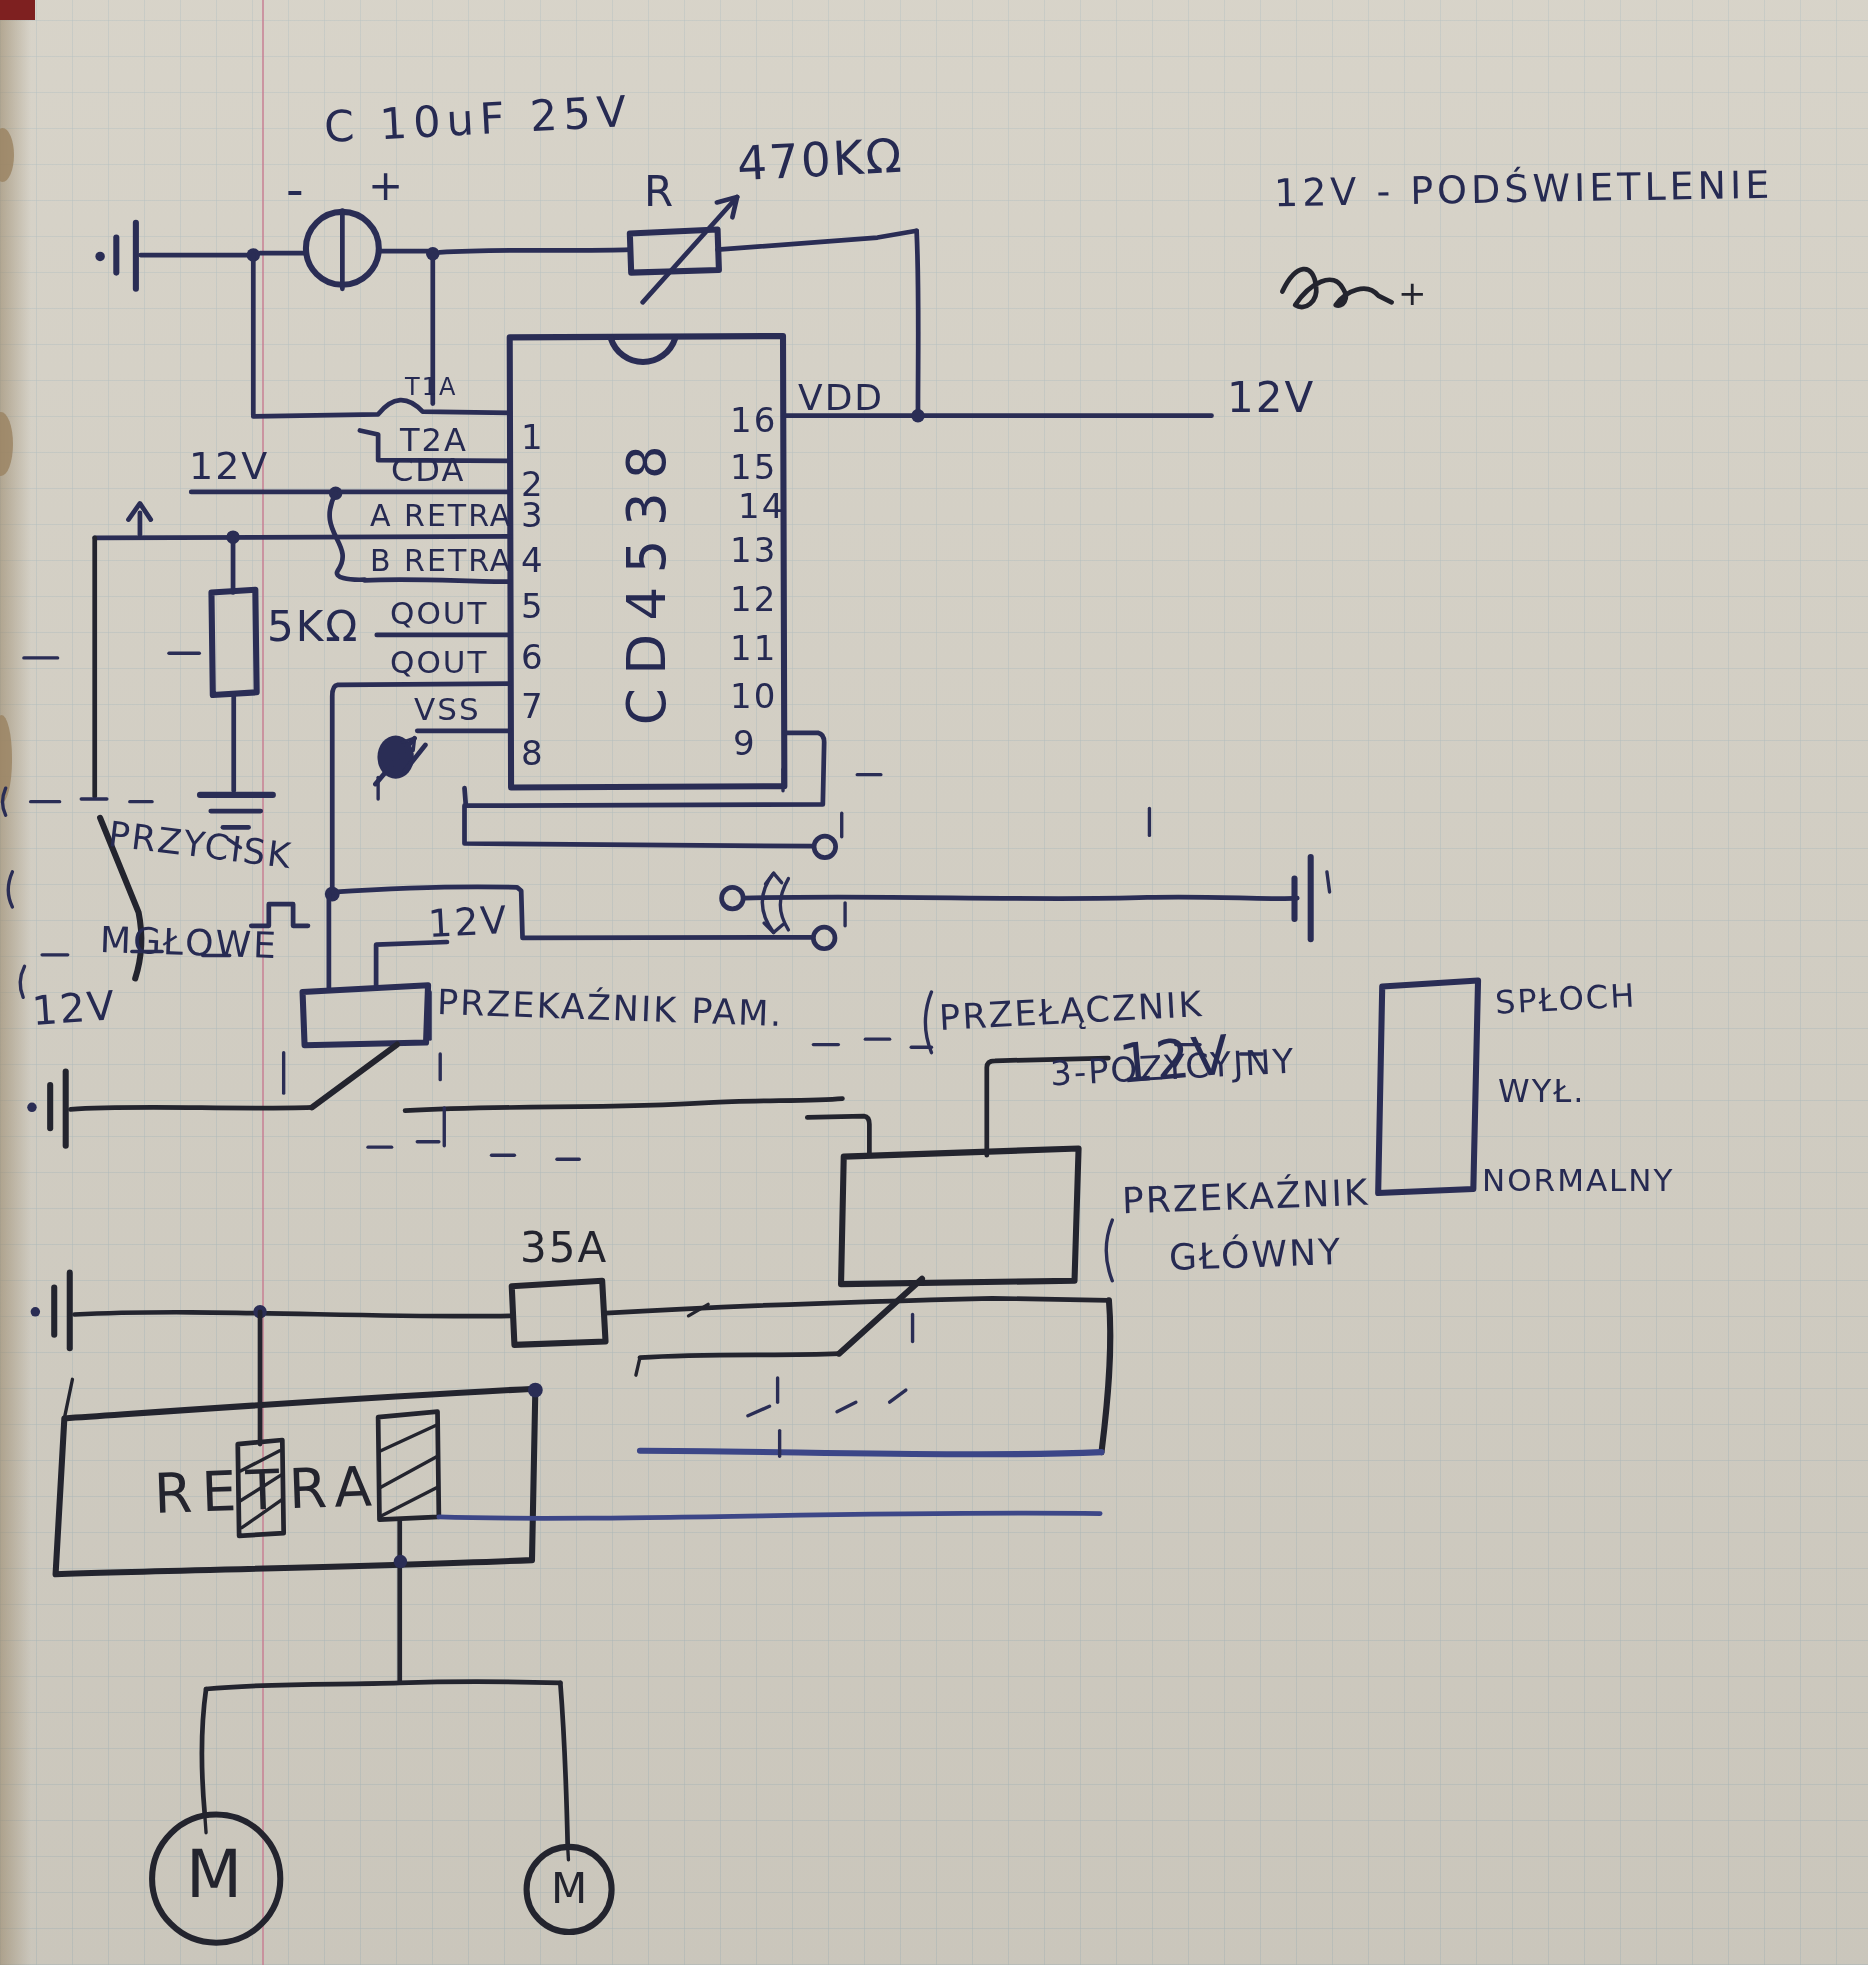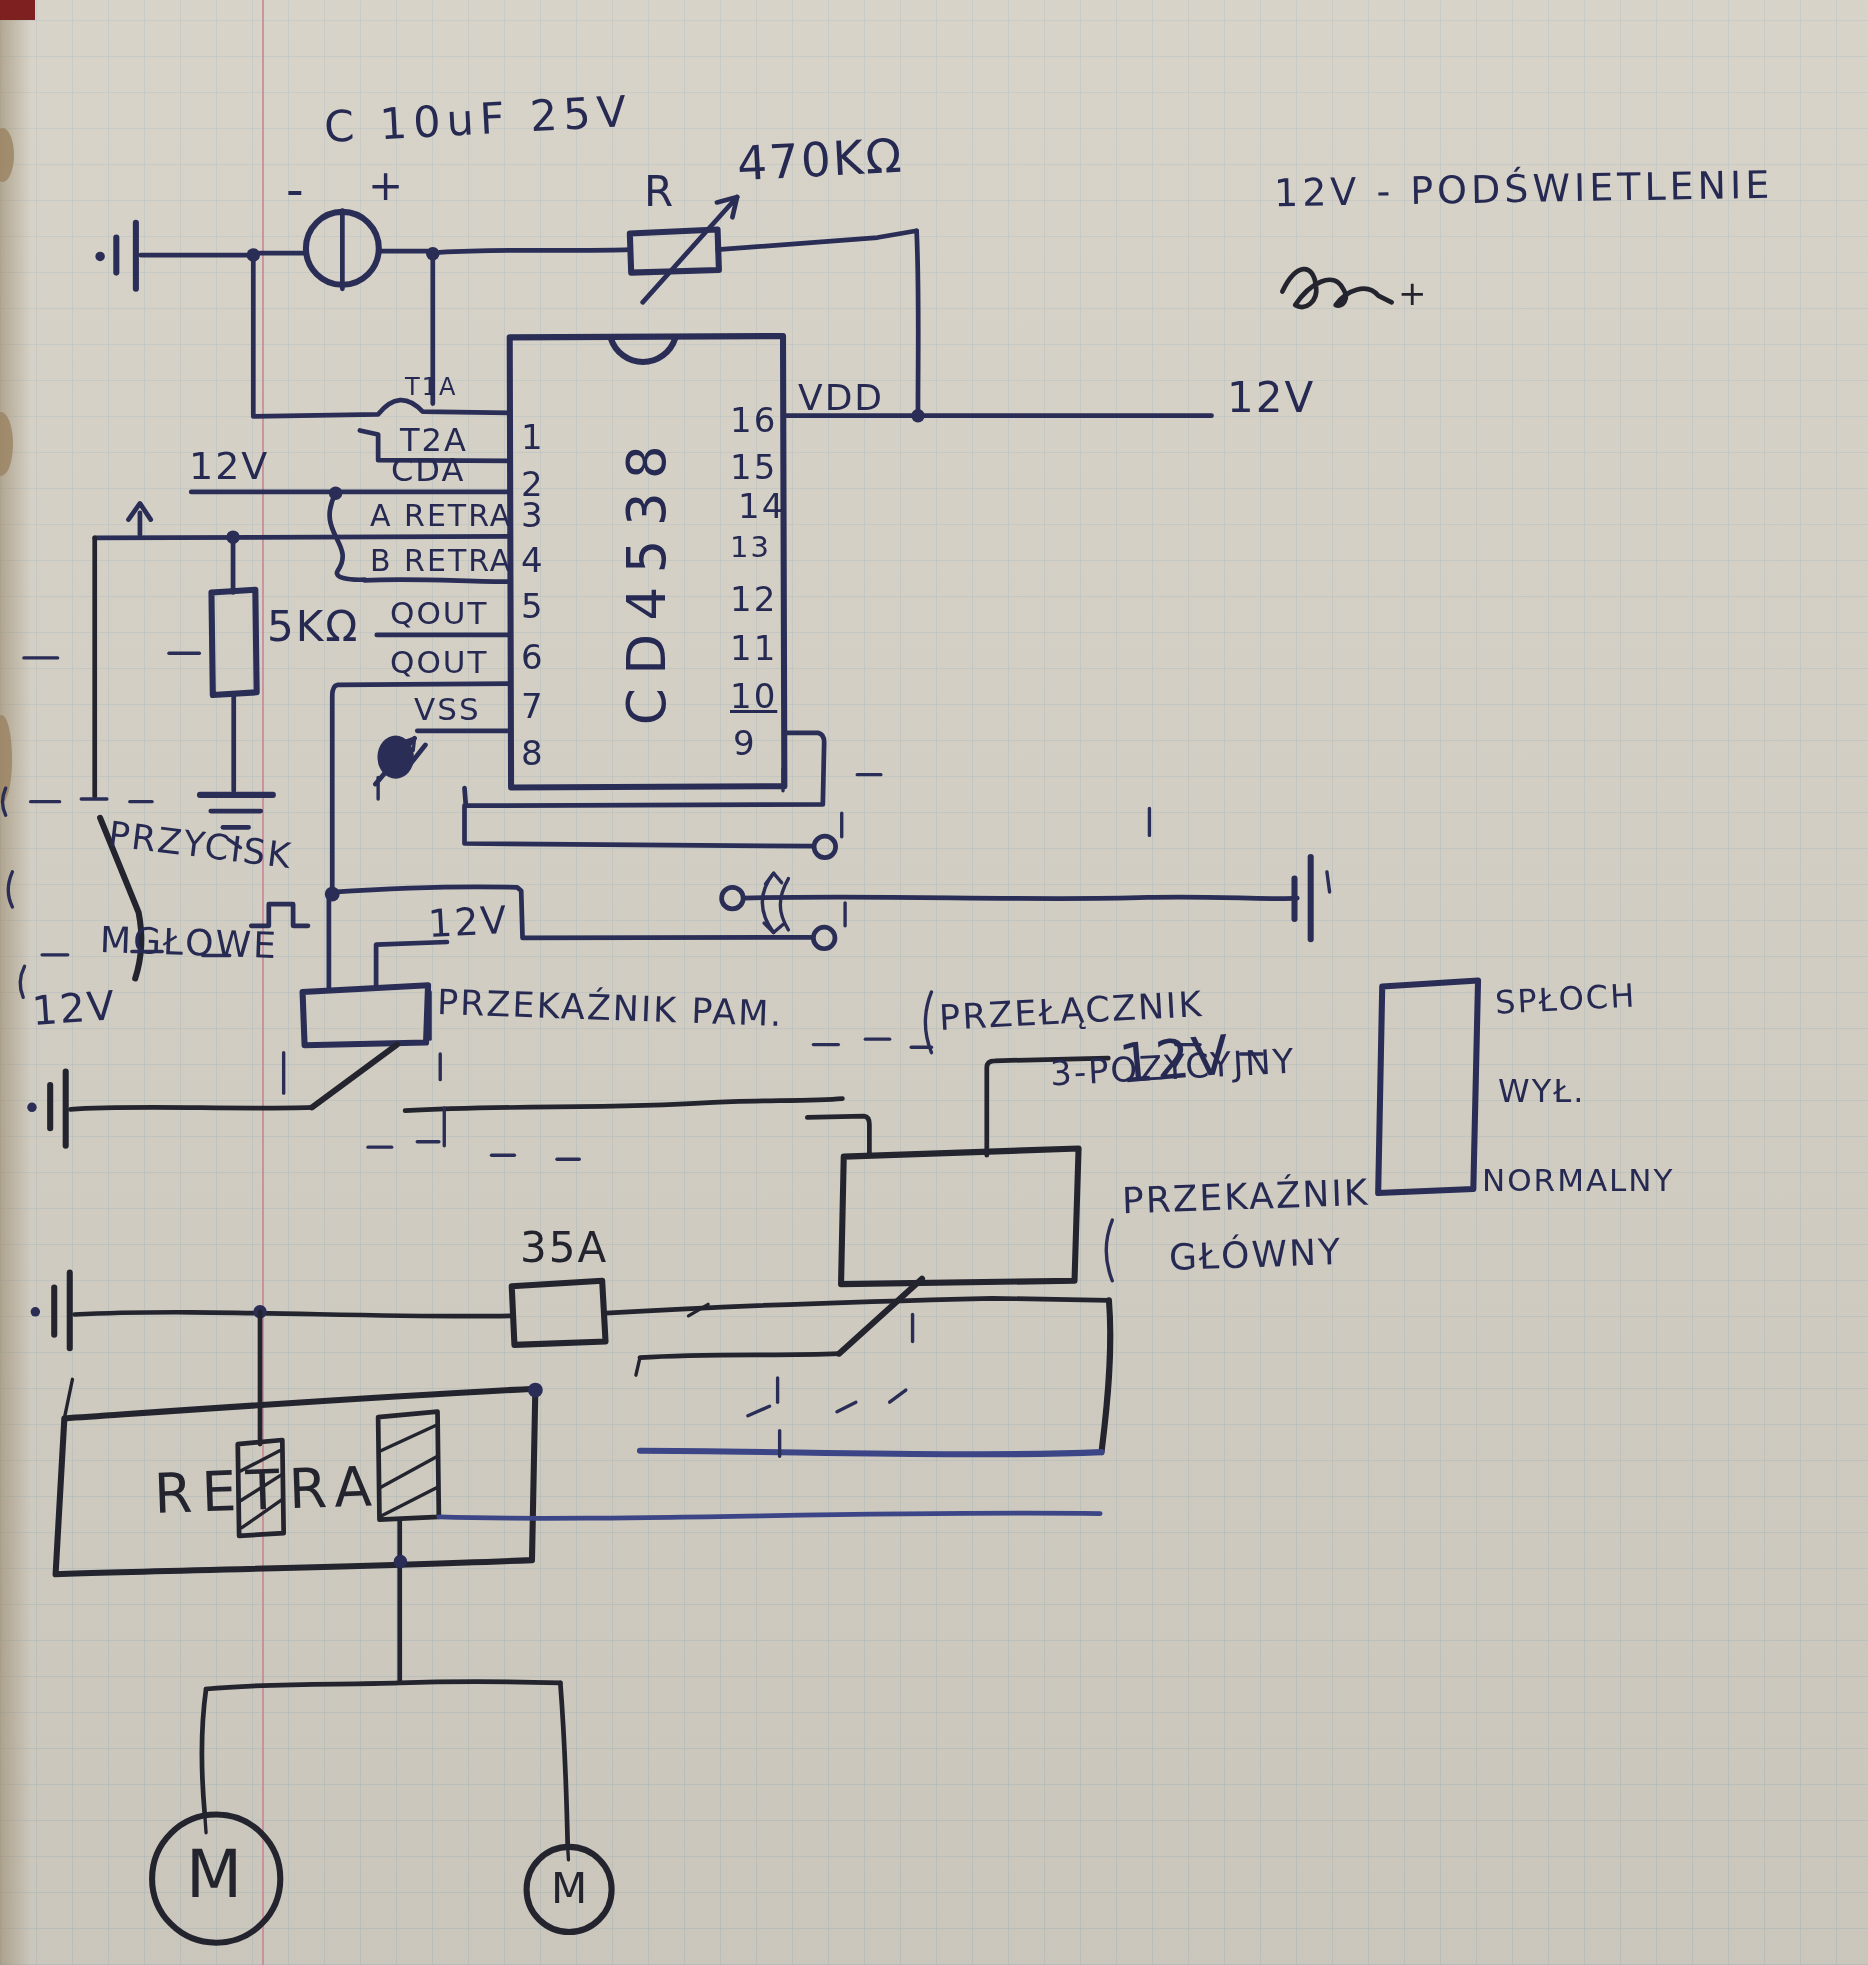--- a/index.html
+++ b/index.html
@@ -295,24 +295,24 @@
   <div class="t" style="left:521px;top:495px;font-size:34px;">3</div>
   <div class="t" style="left:521px;top:540px;font-size:34px;">4</div>
   <div class="t" style="left:521px;top:586px;font-size:34px;">5</div>
   <div class="t" style="left:521px;top:637px;font-size:34px;">6</div>
   <div class="t" style="left:521px;top:686px;font-size:34px;">7</div>
   <div class="t" style="left:521px;top:733px;font-size:34px;">8</div>
 
   <div class="t" style="left:730px;top:400px;font-size:34px;">16</div>
   <div class="t" style="left:730px;top:447px;font-size:34px;">15</div>
   <div class="t" style="left:730px;top:486px;font-size:34px;margin-left:8px;">14</div>
-  <div class="t" style="left:730px;top:530px;font-size:29px;">13</div>
+  <div class="t" style="left:730px;top:530px;font-size:34px;">13</div>
   <div class="t" style="left:730px;top:579px;font-size:34px;">12</div>
   <div class="t" style="left:730px;top:628px;font-size:34px;">11</div>
-  <div class="t" style="left:730px;top:676px;font-size:34px;text-decoration:underline;">10</div>
+  <div class="t" style="left:730px;top:676px;font-size:34px;">10</div>
   <div class="t" style="left:733px;top:723px;font-size:34px;">9</div>
 
   <div class="t" style="left:798px;top:377px;font-size:36px;">VDD</div>
   <div class="t" style="left:1227px;top:373px;font-size:42px;">12V</div>
   <div class="t" style="left:189px;top:444px;font-size:38px;">12V</div>
   <div class="t" style="left:267px;top:602px;font-size:42px;text-align:center;">5KΩ</div>
 
   <div class="t" style="left:108px;top:825px;font-size:35px;transform:rotate(7deg);">PRZYCISK</div>
   <div class="t" style="left:100px;top:922px;font-size:36px;transform:rotate(2deg);">MGŁOWE</div>
   <div class="t" style="left:32px;top:985px;font-size:40px;transform:rotate(-4deg);">12V</div>

